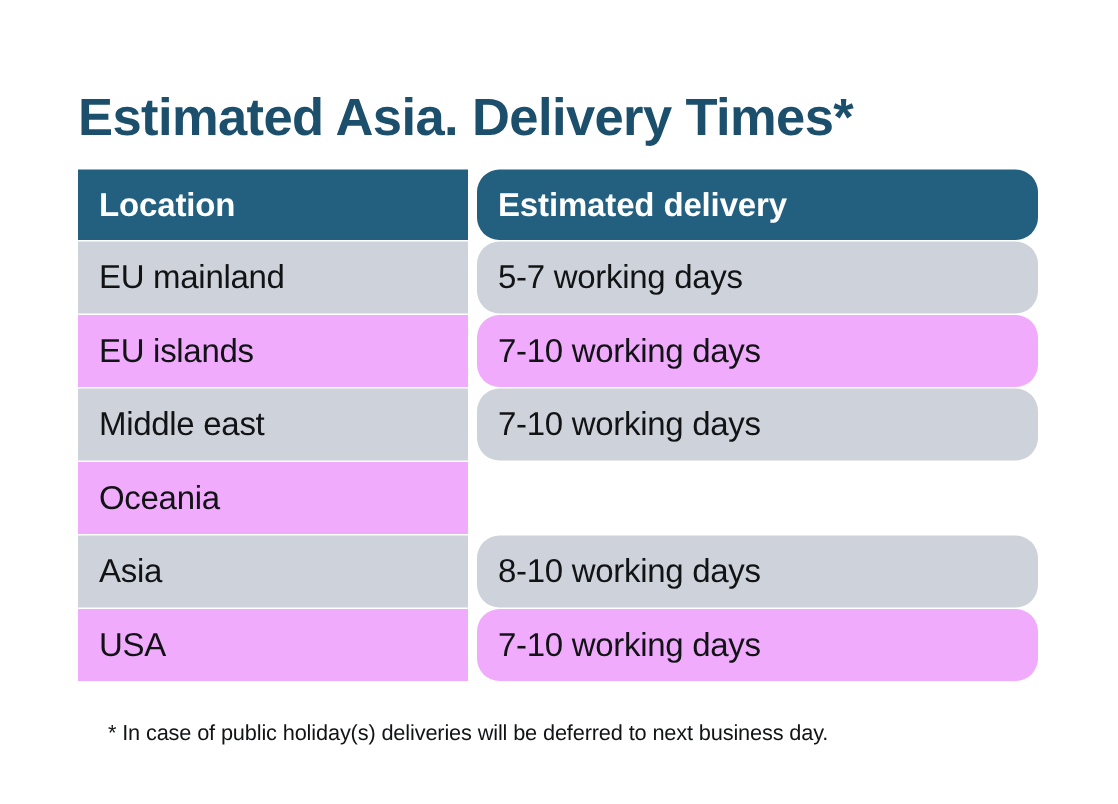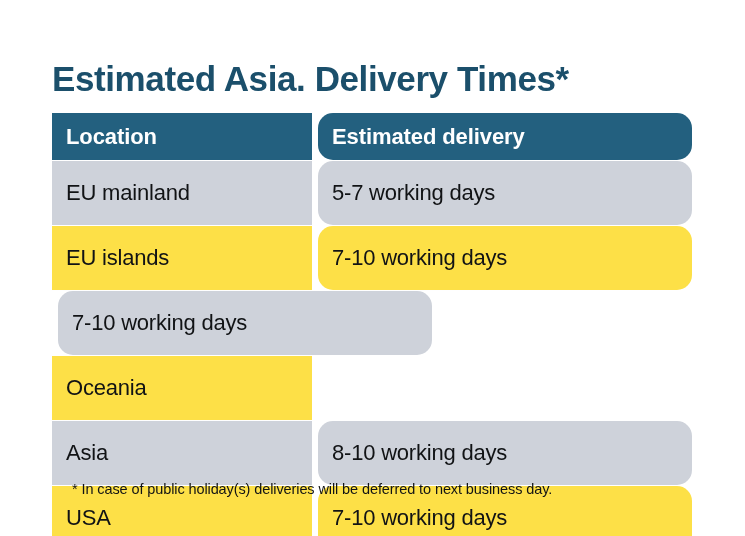--- a/index.html
+++ b/index.html
@@ -43,21 +43,21 @@
   .delivery-table {
     position: absolute;
     left: 52px;
     top: 113px;
     width: 640px;
   }
 
   .t-row {
     display: flex;
     width: 640px;
-    height: 64px;
+    height: 48px;
     margin-bottom: 1px;
   }
   .t-row:last-child {
     margin-bottom: 0;
   }
 
   .t-cell {
     display: flex;
     align-items: center;
     height: 100%;
@@ -82,21 +82,21 @@
   .t-row.header .t-cell {
     background: #23607f;
     color: #ffffff;
     font-weight: 700;
     font-size: 22px;
     letter-spacing: -0.1px;
   }
 
   
   .t-row.band-dark .t-cell  { background: #ced2da; }
-  .t-row.band-light .t-cell { background: #fde047; }
+  .t-row.band-light .t-cell { background: #f0abfc; }
 
   
   .footnote {
     position: absolute;
     left: 72px;
     top: 479px;
     font-size: 14.5px;
     line-height: 20px;
     color: #111315;
     letter-spacing: -0.1px;
@@ -124,20 +124,21 @@
       <div class="t-cell col-2">5-7 working days</div>
     </div>
 
     <div class="t-row band-light">
       <div class="t-cell col-1">EU islands</div>
       <div class="col-gap"></div>
       <div class="t-cell col-2">7-10 working days</div>
     </div>
 
     <div class="t-row band-dark">
+      <div class="t-cell col-1">Middle east</div>
       <div class="col-gap"></div>
       <div class="t-cell col-2">7-10 working days</div>
     </div>
 
     <div class="t-row band-light">
       <div class="t-cell col-1">Oceania</div>
       <div class="col-gap"></div>
     </div>
 
     <div class="t-row band-dark">

